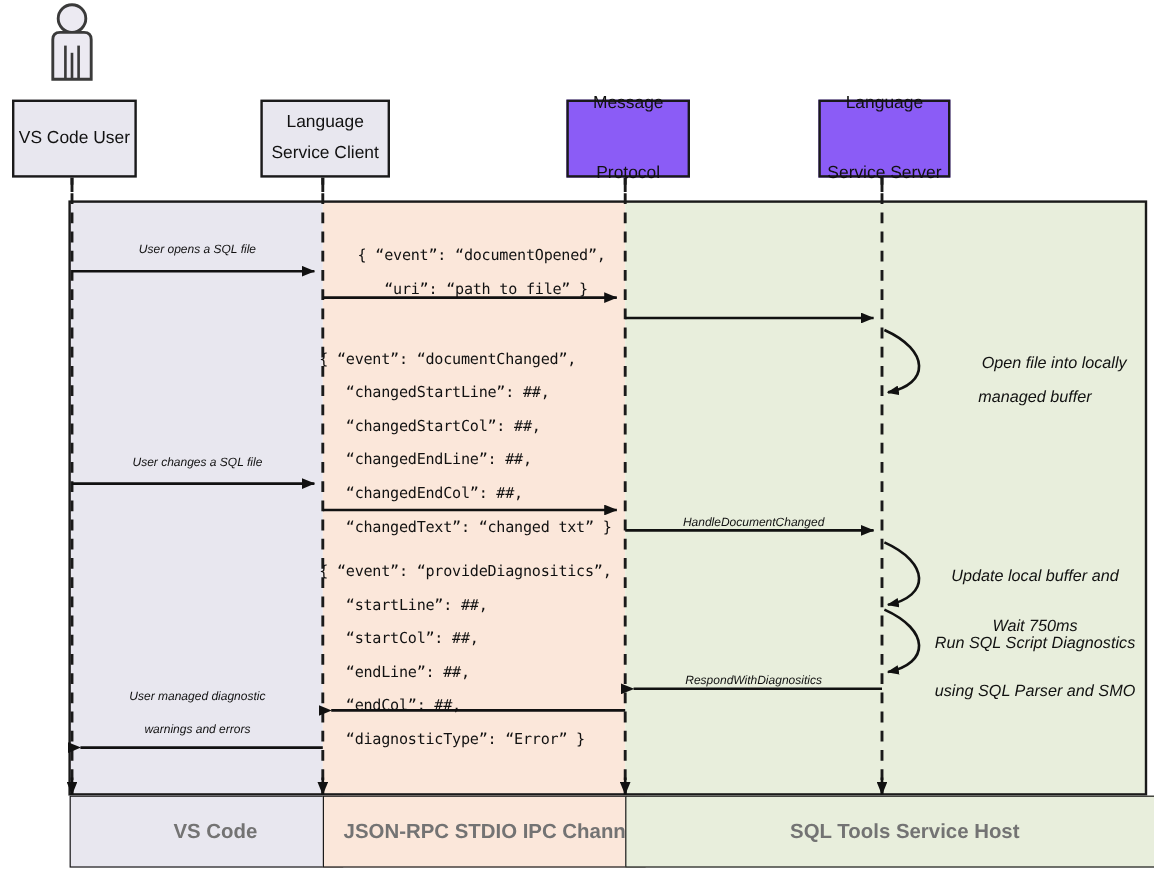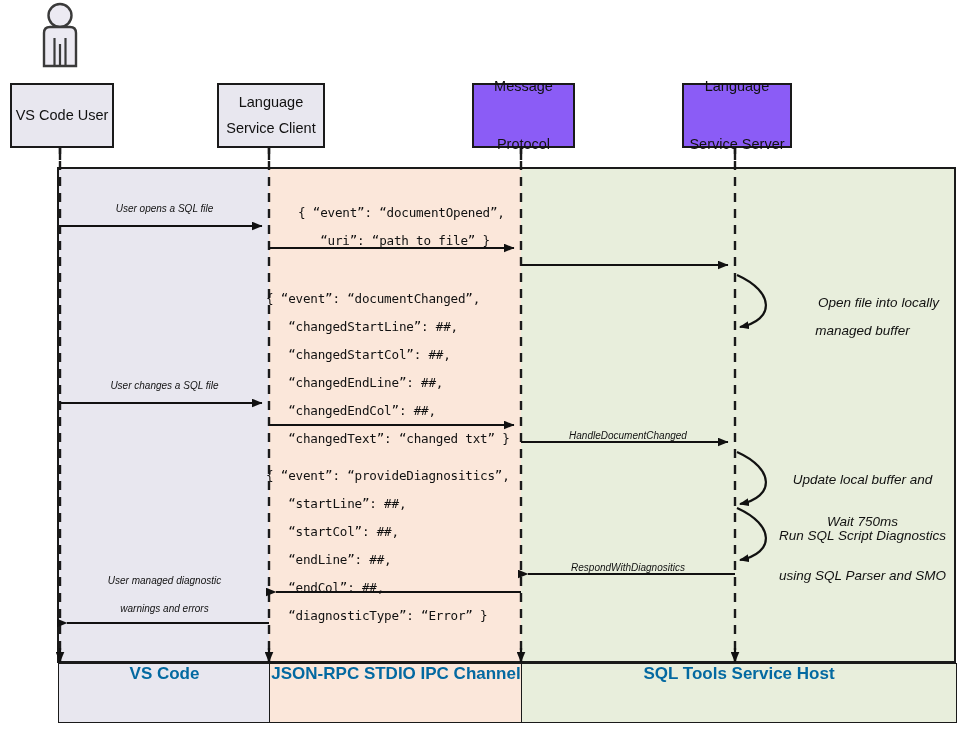--- a/index.html
+++ b/index.html
@@ -10,22 +10,22 @@
   .actor-box{
     position:absolute;border:2px solid #1a1a1a;background:#e8e7ef;
     display:flex;flex-direction:column;align-items:center;justify-content:center;
     font-size:14.5px;color:#111;line-height:1.75;text-align:center;
   }
   .actor-box.green{background:#8b5cf6;gap:32px;}
   .actor-box span{display:block;}
 
   .band-title{
     position:absolute;border:1.5px solid #1a1a1a;
-    display:flex;align-items:flex-start;justify-content:center;
-    font-size:17px;font-weight:bold;color:#0369a1;text-align:center;
+    display:flex;align-items:center;justify-content:center;
+    font-size:17px;font-weight:bold;color:#737373;text-align:center;padding-left:15px;
   }
   .band-vs{background:#e8e7ef;}
   .band-rpc{background:#fbe7da;}
   .band-sql{background:#e8eedc;}
 
   .msg{
     position:absolute;font-style:italic;font-size:10px;color:#111;
     text-align:center;line-height:2.05;white-space:nowrap;
   }
   .json{

